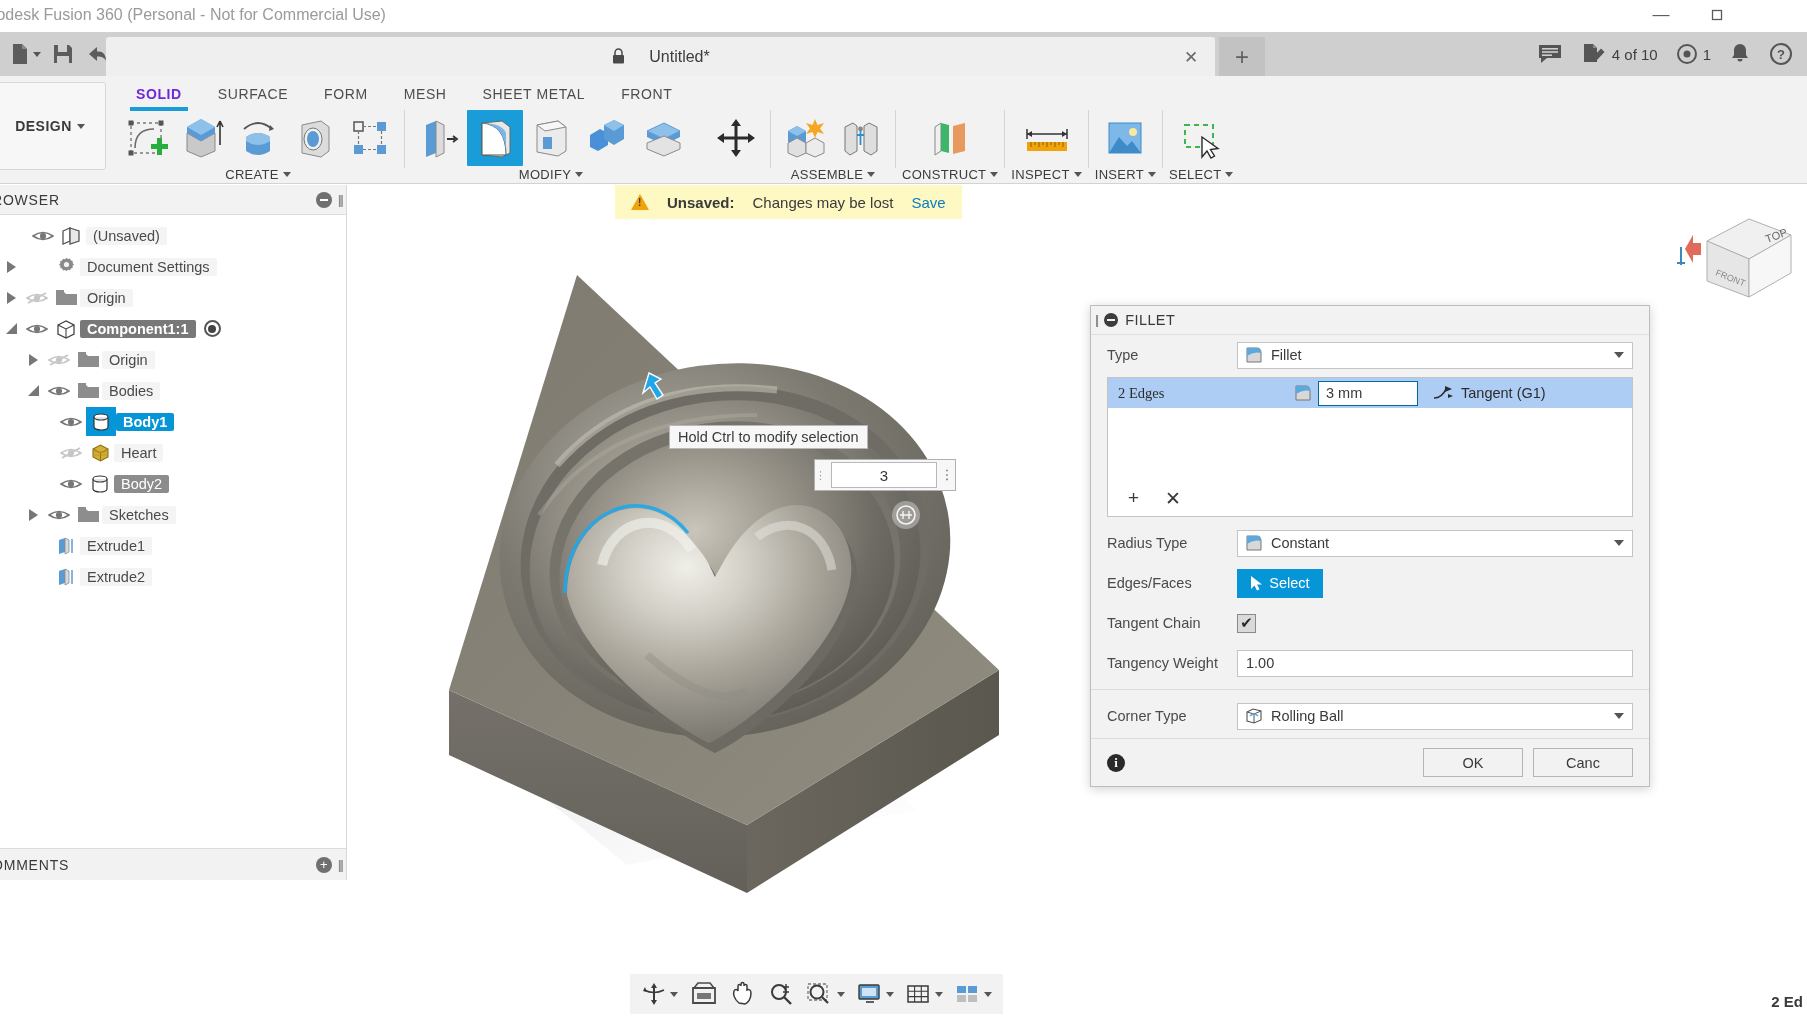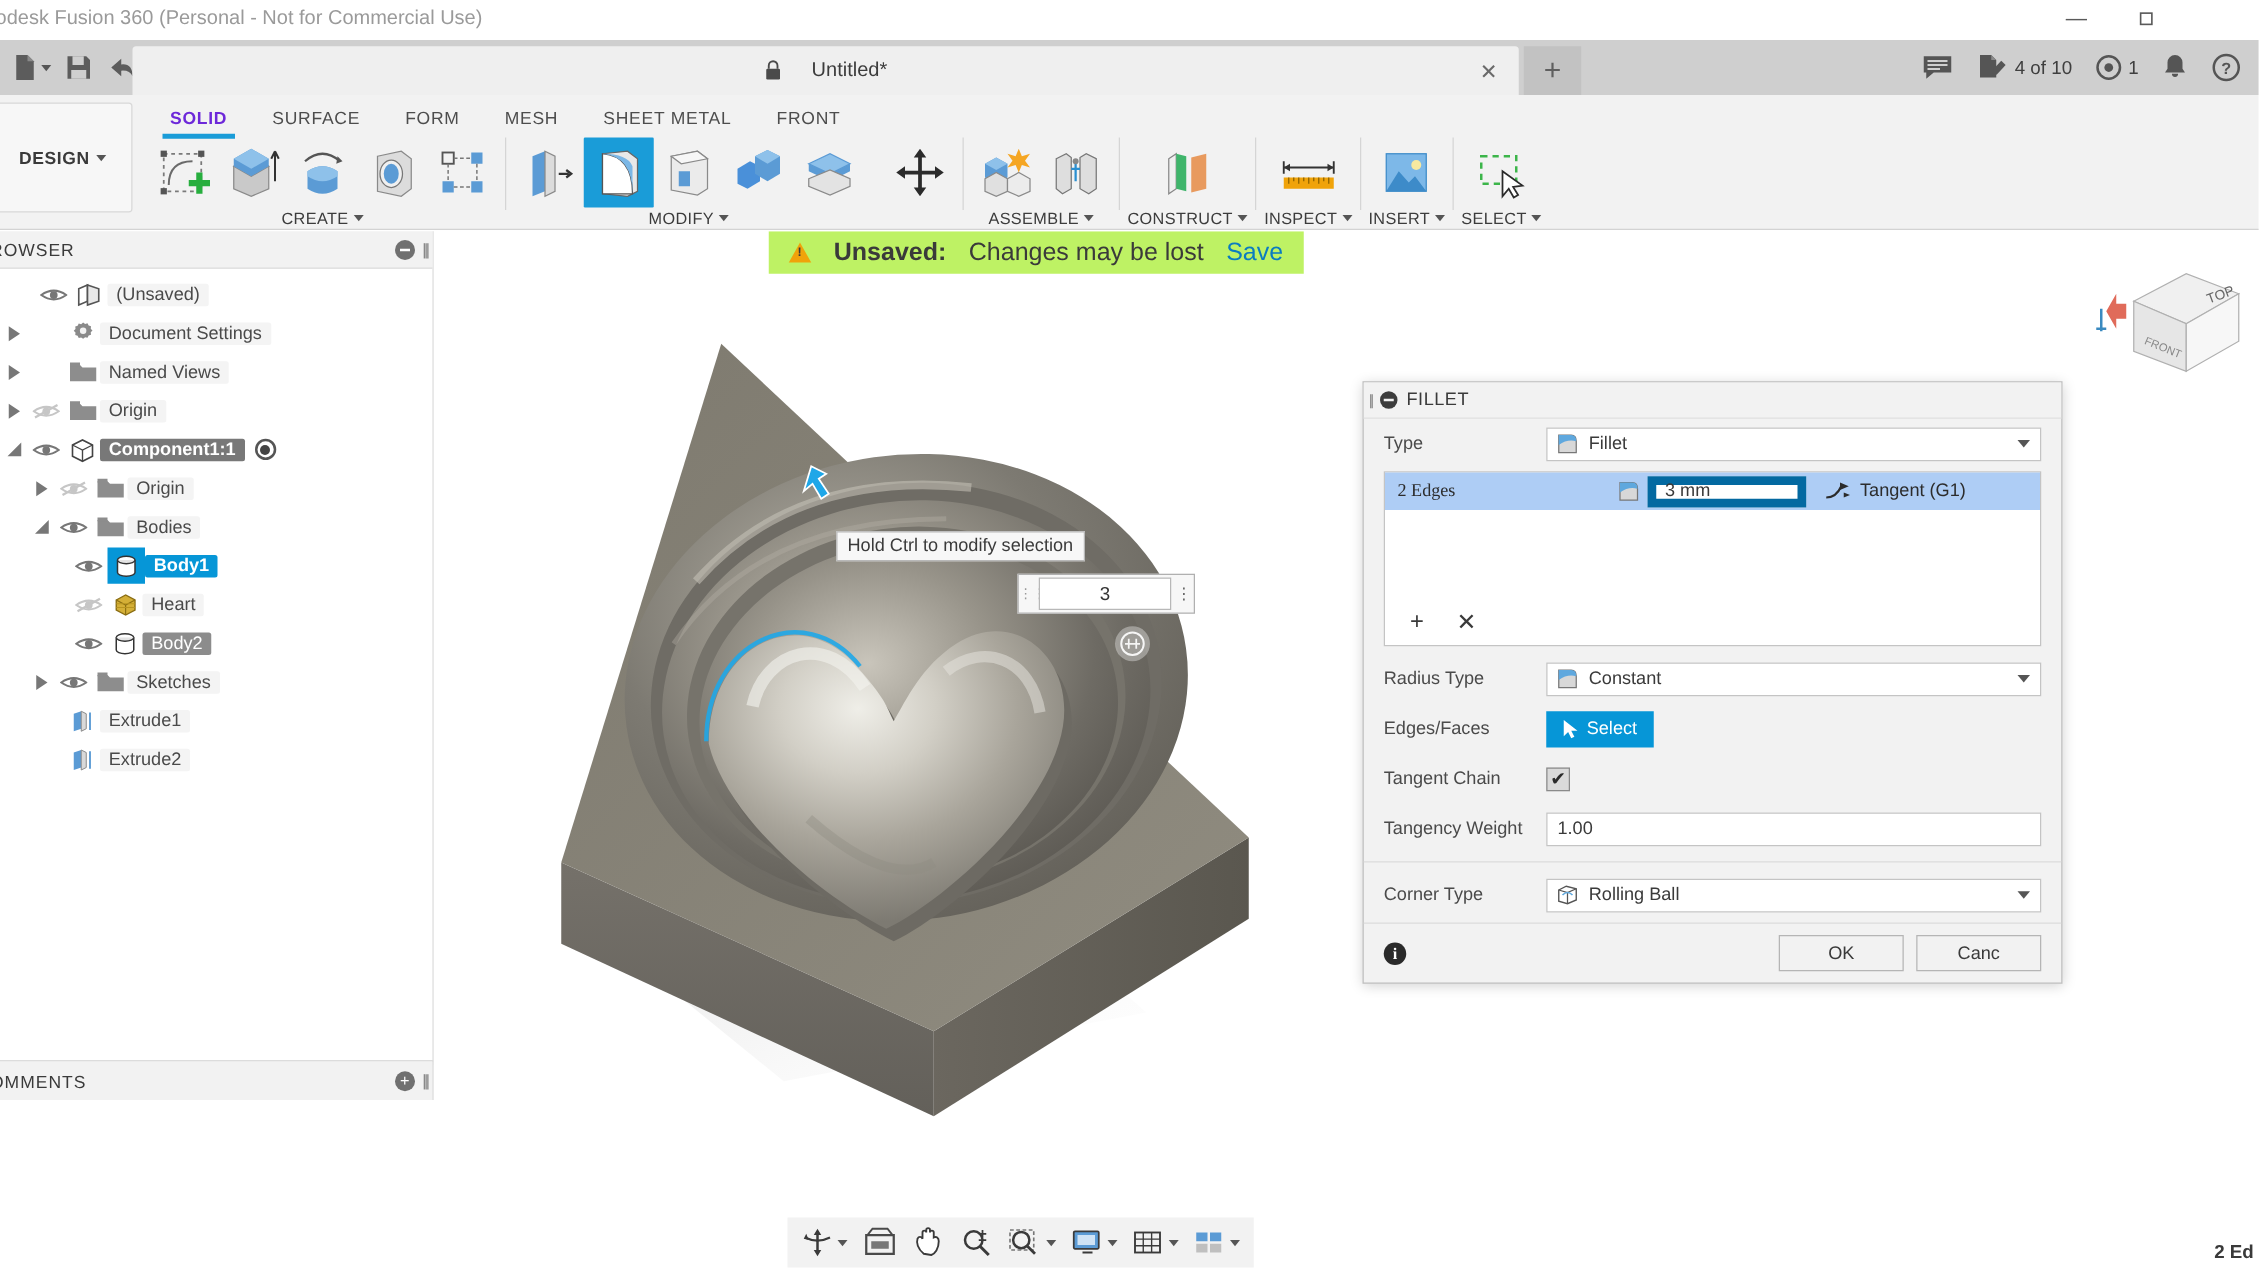--- a/index.html
+++ b/index.html
@@ -159,21 +159,21 @@
   
   .viewport {
     position: absolute; left: 347px; top: 185px; width: 1460px; height: 831px;
     background: #ffffff; overflow: hidden;
   }
 
   
   .unsaved-bar {
     position: absolute; left: 268px; top: 0px; height: 34px;
     display: flex; align-items: center; gap: 18px; padding: 0 16px;
-    background: #bef264; font-size: 20px;
+    background: #fef9c3; font-size: 15px;
   }
   .warn-tri {
     width: 0; height: 0; border-left: 9px solid transparent; border-right: 9px solid transparent;
     border-bottom: 16px solid #f0a30a; position: relative;
   }
   .warn-tri::after {
     content: "!"; position: absolute; left: -2px; top: 3px; font-size: 10px;
     color: #3a3a3a; font-weight: bold;
   }
   .unsaved-label { font-weight: bold; color: #3a3a3a; }
@@ -258,21 +258,21 @@
     margin: 2px 16px 0 16px; background: #fff; border: 1px solid #c4c4c4; height: 140px;
     position: relative;
   }
   .edge-row {
     height: 30px; background: #aecdf5; display: flex; align-items: center; padding: 0 10px;
     font-size: 14.5px; color: #2c2c2c;
   }
   .edge-row .er-name { width: 170px; font-family: Liberation Serif, serif; }
   .edge-row .er-icon { width: 30px; display: flex; align-items: center; justify-content: center;}
   .edge-row .er-val {
-    width: 127px; height: 25px; background: #fff; border: 7px solid #0369a1;
+    width: 100px; height: 25px; background: #fff; border: 1px solid #0369a1;
     display: flex; align-items: center; padding: 0 7px; color: #3a3a3a;
   }
   .edge-row .er-tan { display: flex; align-items: center; gap: 7px; margin-left: 14px; }
   .edge-tools {
     position: absolute; left: 0; bottom: 0; height: 36px; width: 100%;
     display: flex; align-items: center; gap: 26px; padding-left: 20px;
     font-size: 19px; color: #3a3a3a;
   }
   .fillet-footer {
     position: absolute; left: 0; bottom: 0; width: 100%; height: 48px;
@@ -669,33 +669,20 @@
         <div class="eye"></div>
         <div class="ticon">
           <svg width="21" height="21" viewBox="0 0 21 21">
               <path d="M10.5 2 l1.6 1.1 1.9-.5.9 1.8 1.9.6-.2 2 1.4 1.4-1.4 1.4.2 2-1.9.6-.9 1.8-1.9-.5L10.5 15 8.9 13.9l-1.9.5-.9-1.8-1.9-.6.2-2L3 8.6l1.4-1.4-.2-2 1.9-.6.9-1.8 1.9.5z" fill="#8a8a8a"></path>
               <circle cx="10.5" cy="8.5" r="2.6" fill="#f2f2f2"></circle>
             </svg>
         </div>
         <div class="tlabel soft">Document Settings</div>
       </div>
 
-      <div class="trow" style="padding-left:0px">
-        <div class="twist">
-            <i class="tri"></i>
-          </div>
-        <div class="eye"></div>
-        <div class="ticon">
-          <svg width="23" height="18" viewBox="0 0 23 18">
-              <path d="M1 3h8l2 2h11v11H1z" fill="#8d8d8d"></path>
-              <rect x="1" y="1" width="8" height="3" fill="#8d8d8d"></rect>
-            </svg>
-        </div>
-        <div class="tlabel soft">Named Views</div>
-      </div>
 
       <div class="trow" style="padding-left:0px">
         <div class="twist">
             <i class="tri"></i>
           </div>
         <div class="eye">
           <svg width="22" height="14" viewBox="0 0 22 14">
               <path d="M1 7 Q11 0 21 7 Q11 14 1 7z" fill="none" stroke="#c6c6c6" stroke-width="1.6"></path>
               <circle cx="11" cy="7" r="3.1" fill="#c6c6c6"></circle>
               <path d="M2 12 L20 2" stroke="#c6c6c6" stroke-width="1.8"></path>

